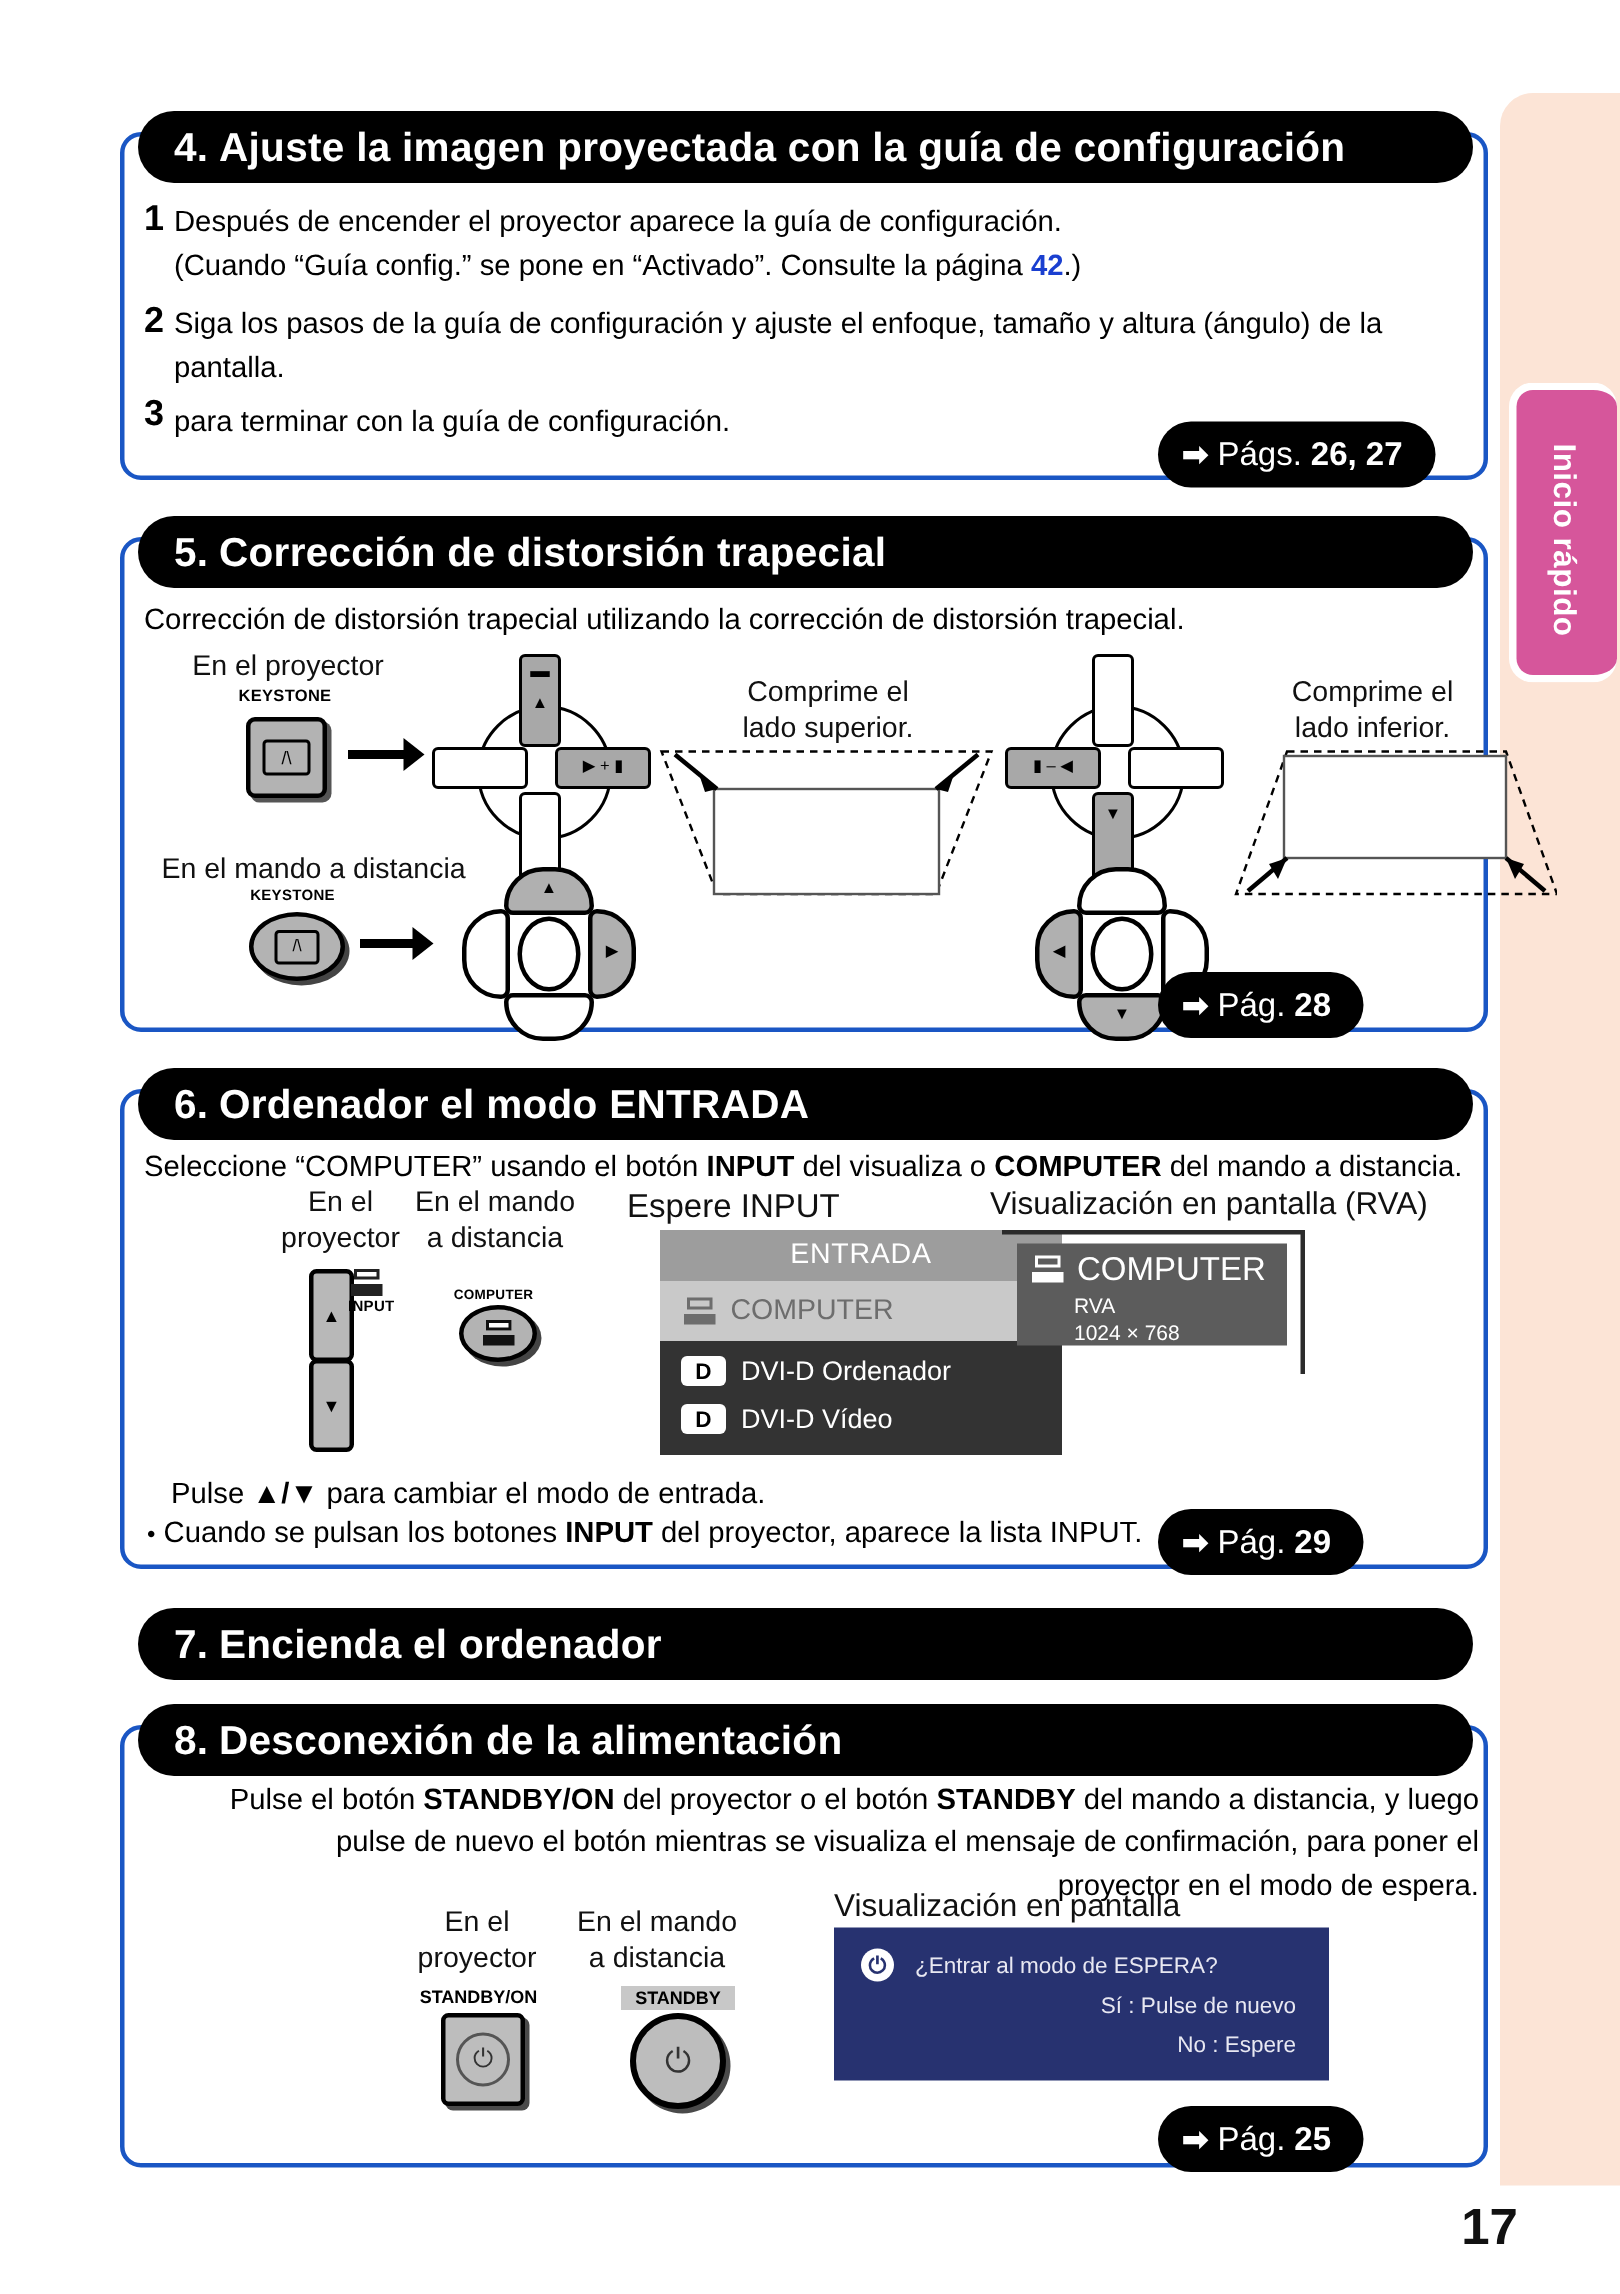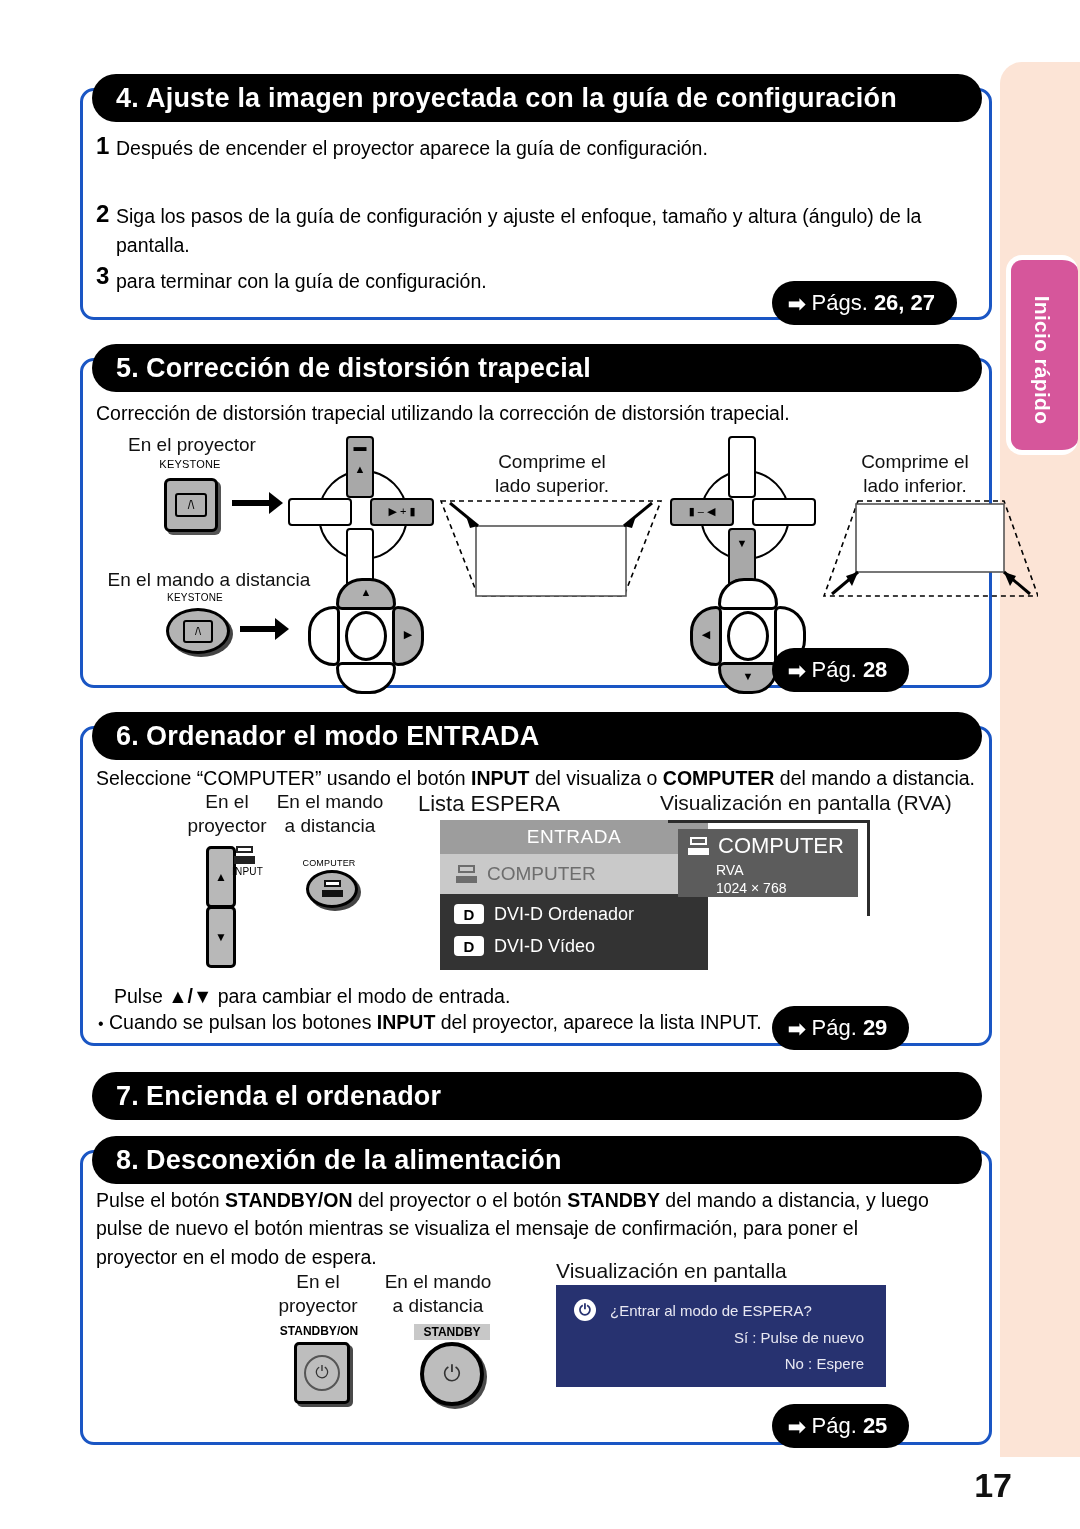--- a/index.html
+++ b/index.html
@@ -52,21 +52,21 @@
 
   .body-text{
     position:absolute;font-size:19.5px;color:#000;line-height:1.35;
   }
   .b{font-weight:bold;}
   .blue{color:#1a3fd0;font-weight:bold;}
   .stepnum{
     position:absolute;font-size:24px;font-weight:bold;
   }
   .capt{position:absolute;font-size:19px;color:#111;text-align:center;line-height:1.25;}
-  .tiny{position:absolute;font-size:11px;font-weight:normal;text-align:center;letter-spacing:.2px;}
+  .tiny{position:absolute;font-size:11px;font-weight:bold;text-align:center;letter-spacing:.2px;}
 
   
   .key-sq{
     position:absolute;width:48px;height:48px;background:#b3b3b3;
     border:3px solid #000;border-radius:6px;
     box-shadow:3px 3px 0 #555;
     display:flex;align-items:center;justify-content:center;
   }
   .key-sq .inner{width:28px;height:20px;border:2px solid #000;border-radius:3px;
      display:flex;align-items:center;justify-content:center;font-size:12px;}
@@ -152,20 +152,23 @@
 
 <div class="panel" style="top:88px;height:232px;"></div>
 <div class="pill" style="left:92px;top:74px;width:890px;height:48px;font-size:27px;">
   <span class="num">4.</span>
   <span>Ajuste la imagen proyectada con la guía de configuración</span>
 </div>
 
 <div class="stepnum" style="left:96px;top:132px;">1</div>
 <div class="body-text" style="left:116px;top:135px;width:860px;">
   <div>Después de encender el proyector aparece la guía de configuración.</div>
+  <div style="margin-top:3px;">
+    <span>(Cuando “Guía config.” se pone en “Activado”. Consulte la página </span><span class="blue">42</span><span>.)</span>
+  </div>
 </div>
 
 <div class="stepnum" style="left:96px;top:200px;">2</div>
 <div class="body-text" style="left:116px;top:203px;width:866px;">
   <div>Siga los pasos de la guía de configuración y ajuste el enfoque, tamaño y altura (ángulo) de la</div>
   <div style="margin-top:3px;">pantalla.</div>
 </div>
 
 <div class="stepnum" style="left:96px;top:262px;">3</div>
 <div class="body-text" style="left:116px;top:265px;width:866px;">
@@ -291,21 +294,21 @@
 </div>
 
 <div class="capt" style="left:182px;top:790px;width:90px;">
   <div>En el</div>
   <div>proyector</div>
 </div>
 <div class="capt" style="left:268px;top:790px;width:124px;">
   <div>En el mando</div>
   <div>a distancia</div>
 </div>
-<div class="capt" style="left:418px;top:790px;width:170px;font-size:22px;text-align:left;">Lista ESPERA</div>
+<div class="capt" style="left:418px;top:790px;width:170px;font-size:22px;text-align:left;">Espere INPUT</div>
 <div class="capt" style="left:660px;top:790px;width:330px;font-size:21px;text-align:left;">Visualización en pantalla (RVA)</div>
 
 <div class="rocker" style="left:206px;top:846px;">▲</div>
 <div class="rocker" style="left:206px;top:906px;">▼</div>
 <div class="pc-glyph" style="position:absolute;left:234px;top:846px;color:#222;">
   <i style="left:2px;top:0;width:17px;height:7px;border:2px solid #222;background:#fff;box-sizing:border-box;"></i>
   <i style="left:0;top:10px;width:21px;height:8px;"></i>
 </div>
 <div class="tiny" style="left:232px;top:866px;width:50px;text-align:left;font-size:10px;">INPUT</div>
 
@@ -375,21 +378,21 @@
 <div class="pill" style="left:92px;top:1072px;width:890px;height:48px;font-size:27px;">
   <span class="num">7.</span>
   <span>Encienda el ordenador</span>
 </div>
 
 <div class="panel" style="top:1150px;height:295px;"></div>
 <div class="pill" style="left:92px;top:1136px;width:890px;height:48px;font-size:27px;">
   <span class="num">8.</span>
   <span>Desconexión de la alimentación</span>
 </div>
-<div class="body-text" style="left:96px;top:1186px;width:890px;line-height:1.45;">
+<div class="body-text" style="left:96px;top:1186px;width:890px;line-height:1.45;text-align:right;">
   <div>
     <span>Pulse el botón </span><span class="b">STANDBY/ON</span><span> del proyector o el botón </span><span class="b">STANDBY</span><span> del mando a distancia, y luego</span>
   </div>
   <div>pulse de nuevo el botón mientras se visualiza el mensaje de confirmación, para poner el</div>
   <div>proyector en el modo de espera.</div>
 </div>
 
 <div class="capt" style="left:278px;top:1270px;width:80px;">
   <div>En el</div>
   <div>proyector</div>

